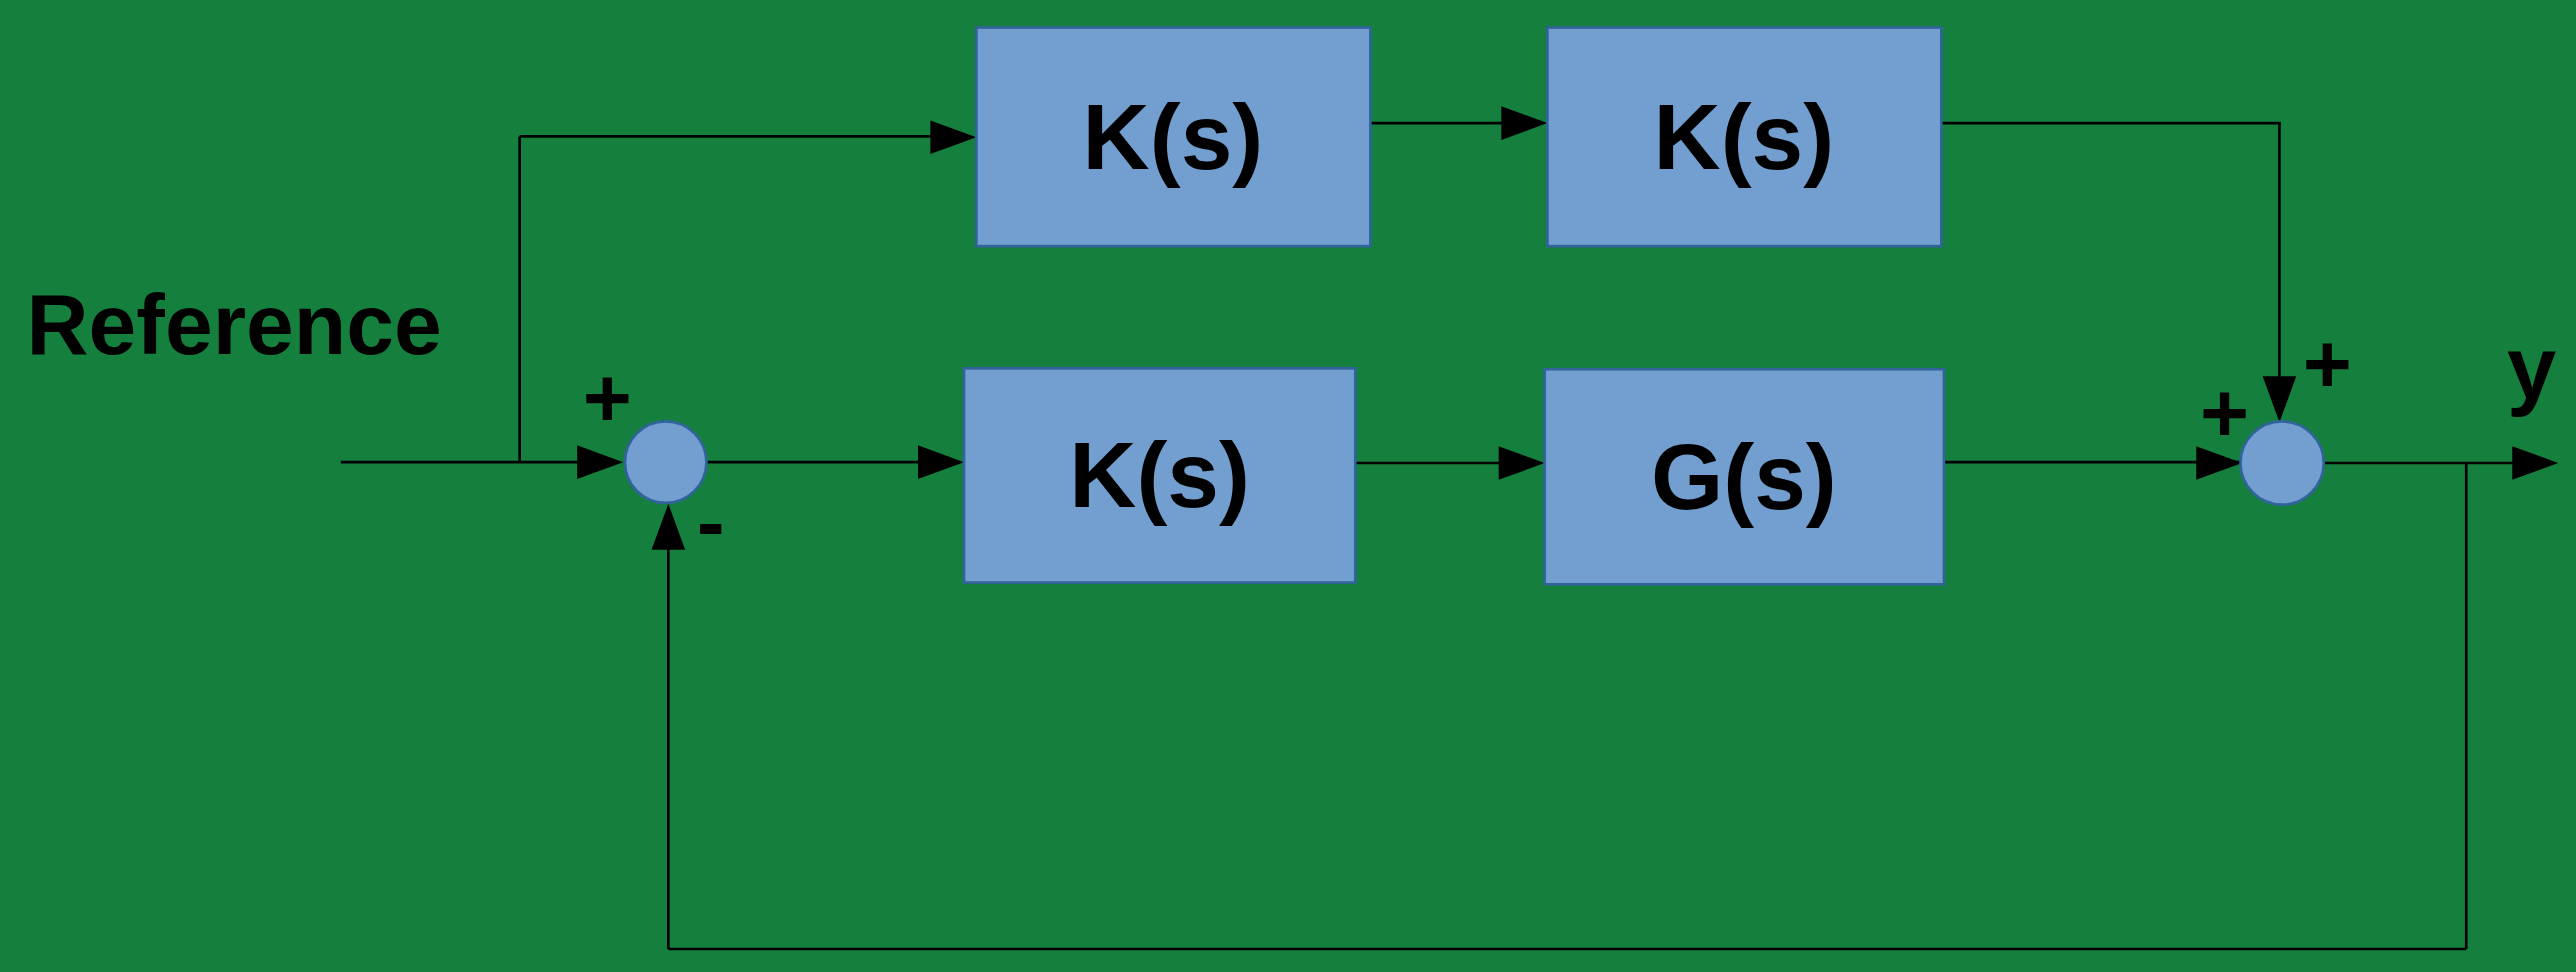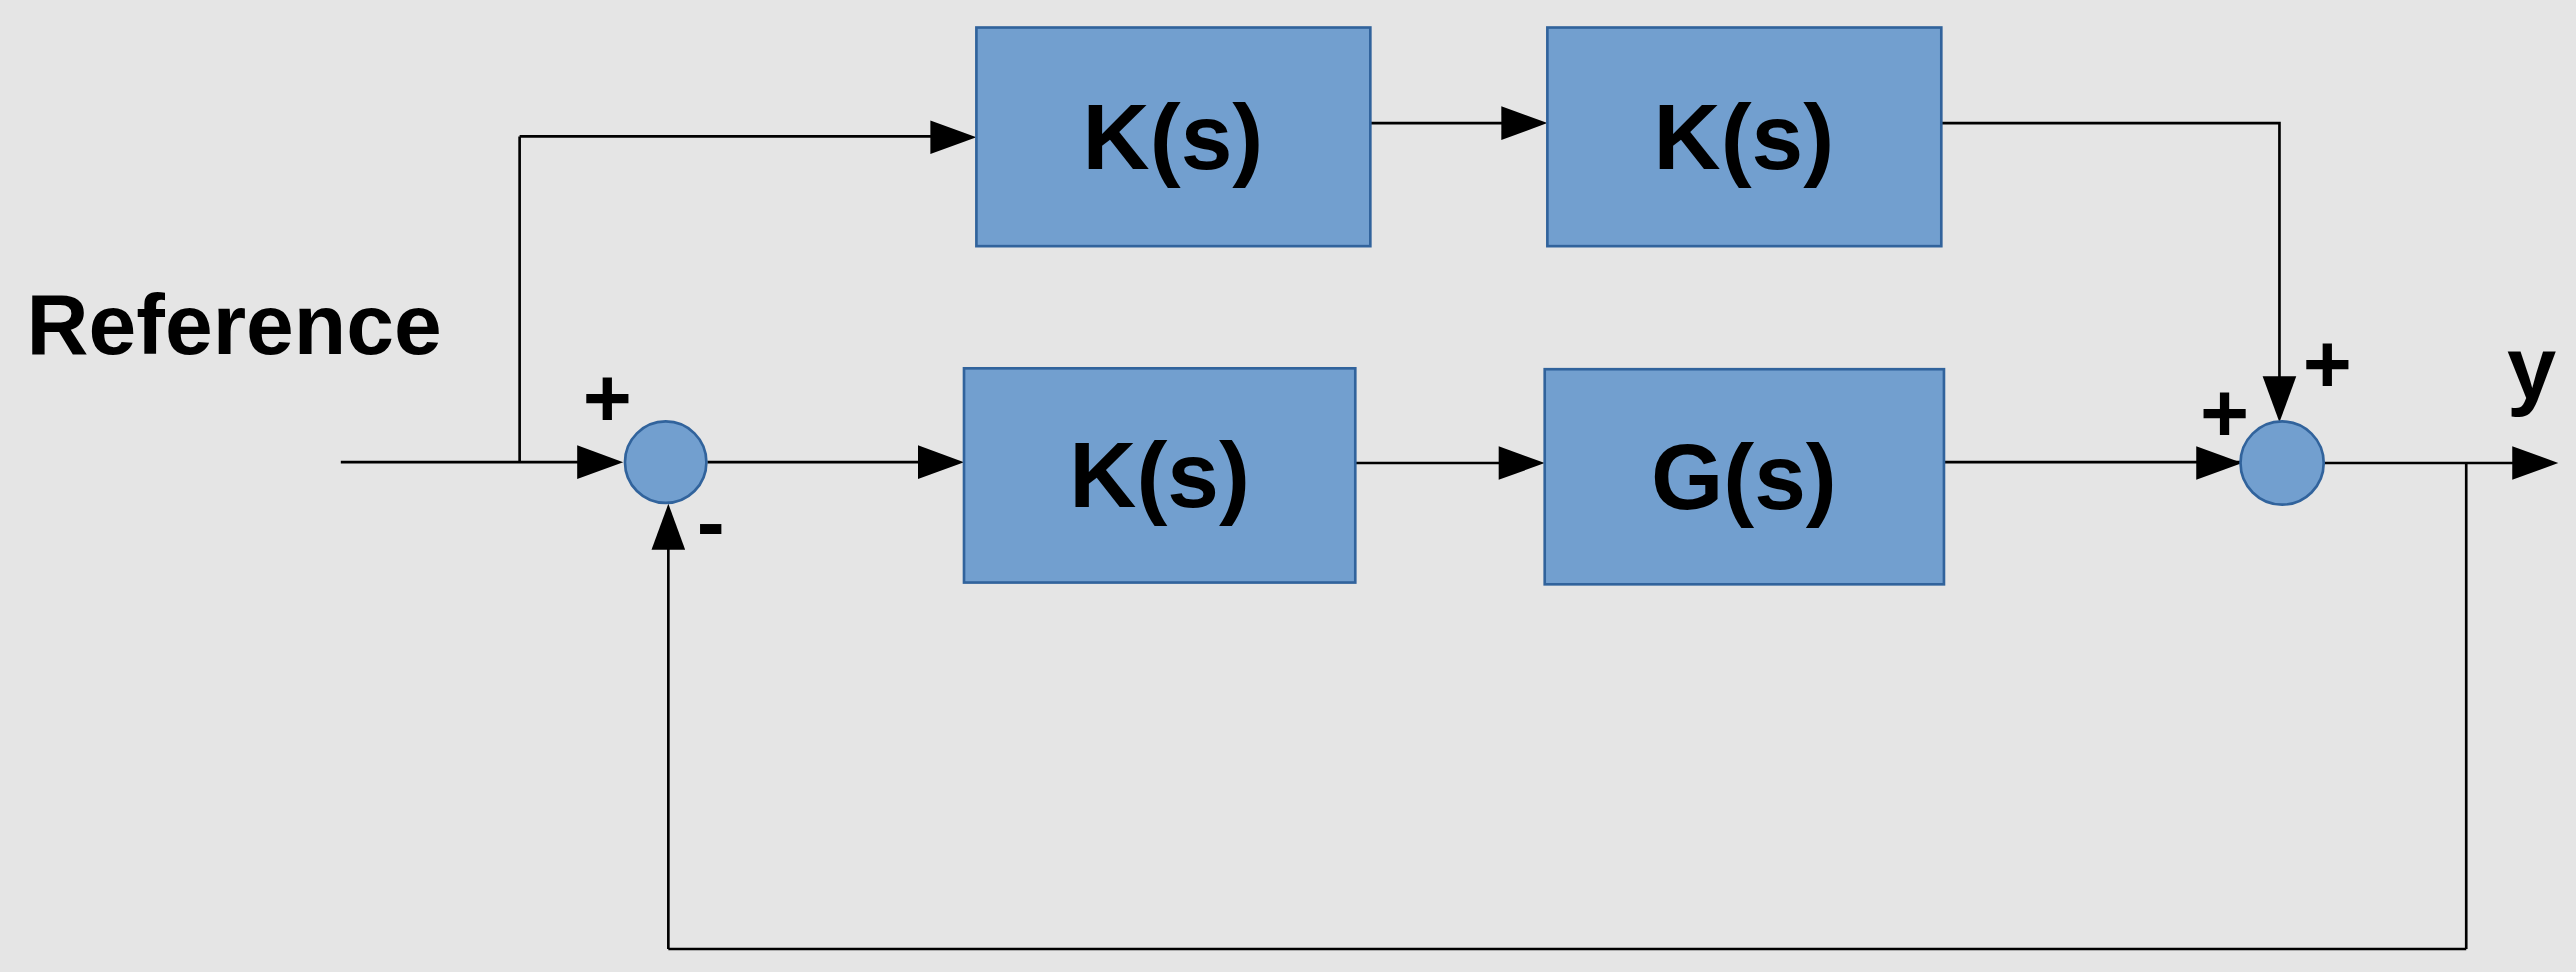--- a/index.html
+++ b/index.html
@@ -7,21 +7,21 @@
     padding: 0;
     background: #ffffff;
     width: 2576px;
     height: 973px;
     overflow: hidden;
   }
   .canvas-wrap {
     position: relative;
     width: 2576px;
     height: 973px;
-    background: #e5e5e5;
+    background: #15803d;
   }
   svg {
     display: block;
   }
   .shape {
     stroke-width: 3;
   }
   .wire {
     stroke-width: 3;
     fill: none;

